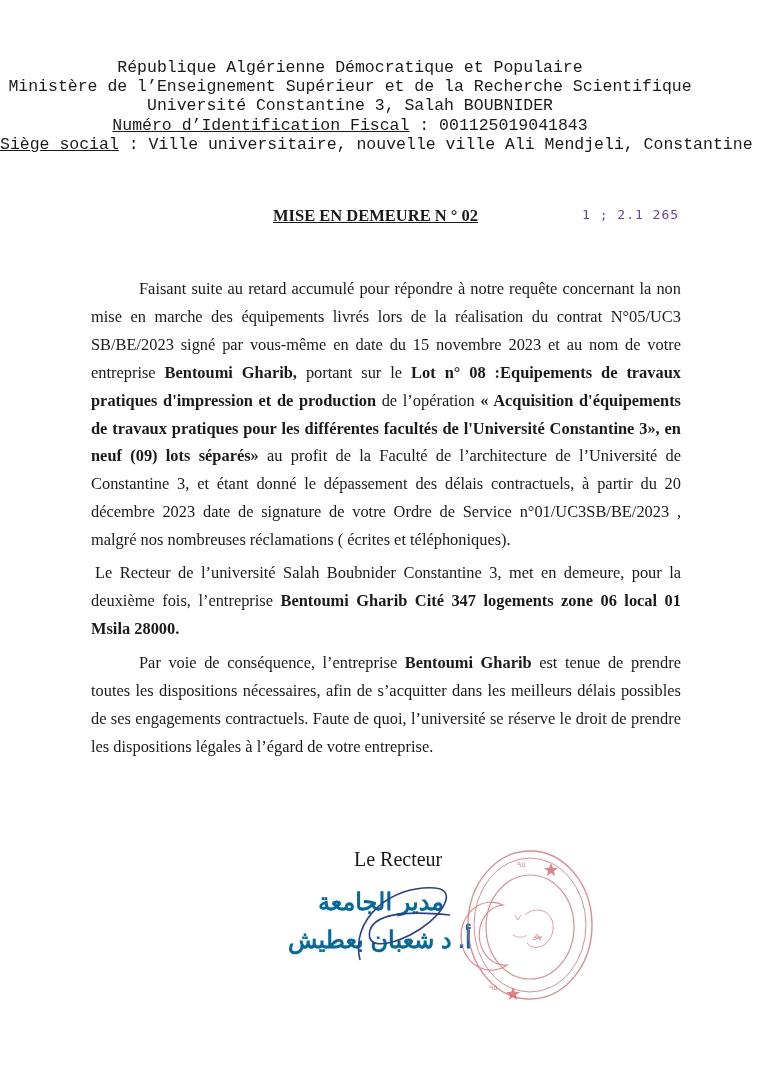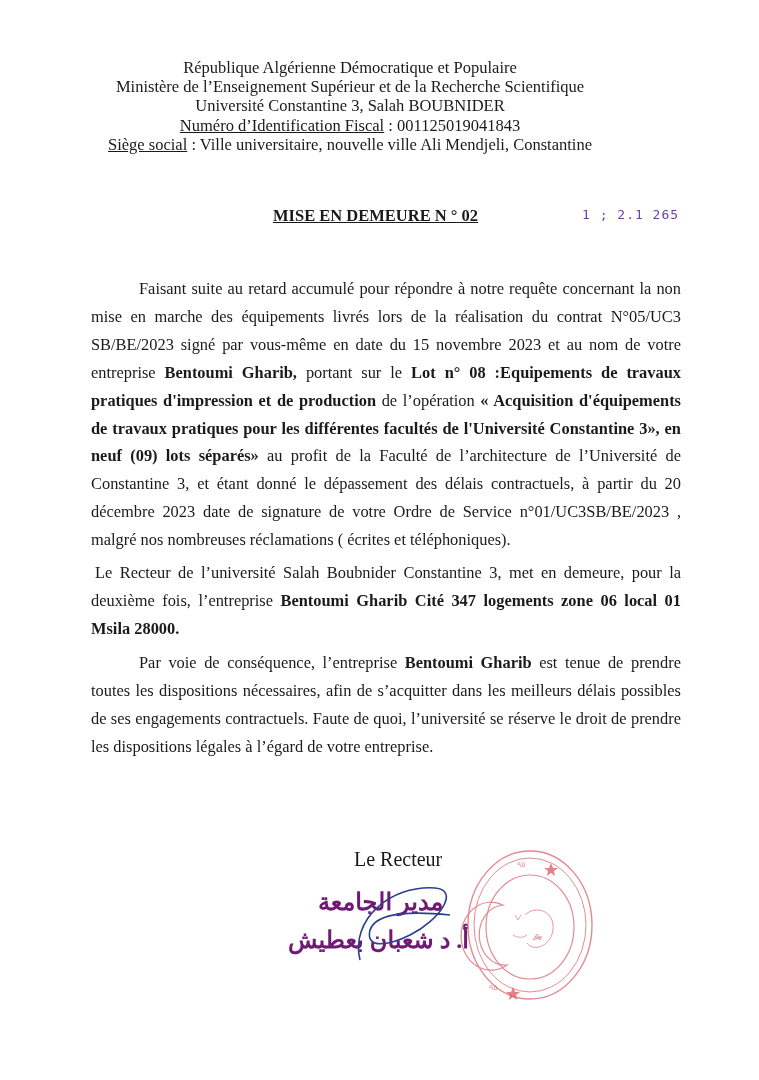--- a/index.html
+++ b/index.html
@@ -16,20 +16,21 @@
       color: #1a1a1a;
     }
     .header {
       position: absolute;
       top: 58px;
       left: 0;
       width: 700px;
       text-align: center;
       font-size: 16.5px;
       line-height: 19.2px;
+      font-family: Liberation Mono, monospace;
     }
     .header .line { display: block; white-space: nowrap; }
     .u { text-decoration: underline; }
 
     .title-row {
       position: absolute;
       top: 206px;
       left: 0;
       width: 625px;
       height: 24px;
@@ -74,23 +75,23 @@
     .signature-label {
       position: absolute;
       top: 848px;
       left: 354px;
       font-size: 20px;
       white-space: nowrap;
     }
     .sig-arabic {
       position: absolute;
       direction: rtl;
-      font-family: Liberation Serif, serif;
+      font-family: Liberation Sans, sans-serif;
       font-weight: bold;
-      color: #701a75;
+      color: #0369a1;
       white-space: nowrap;
     }
     .sig-line1 {
       top: 888px;
       left: 318px;
       font-size: 24px;
     }
     .sig-line2 {
       top: 926px;
       left: 288px;

